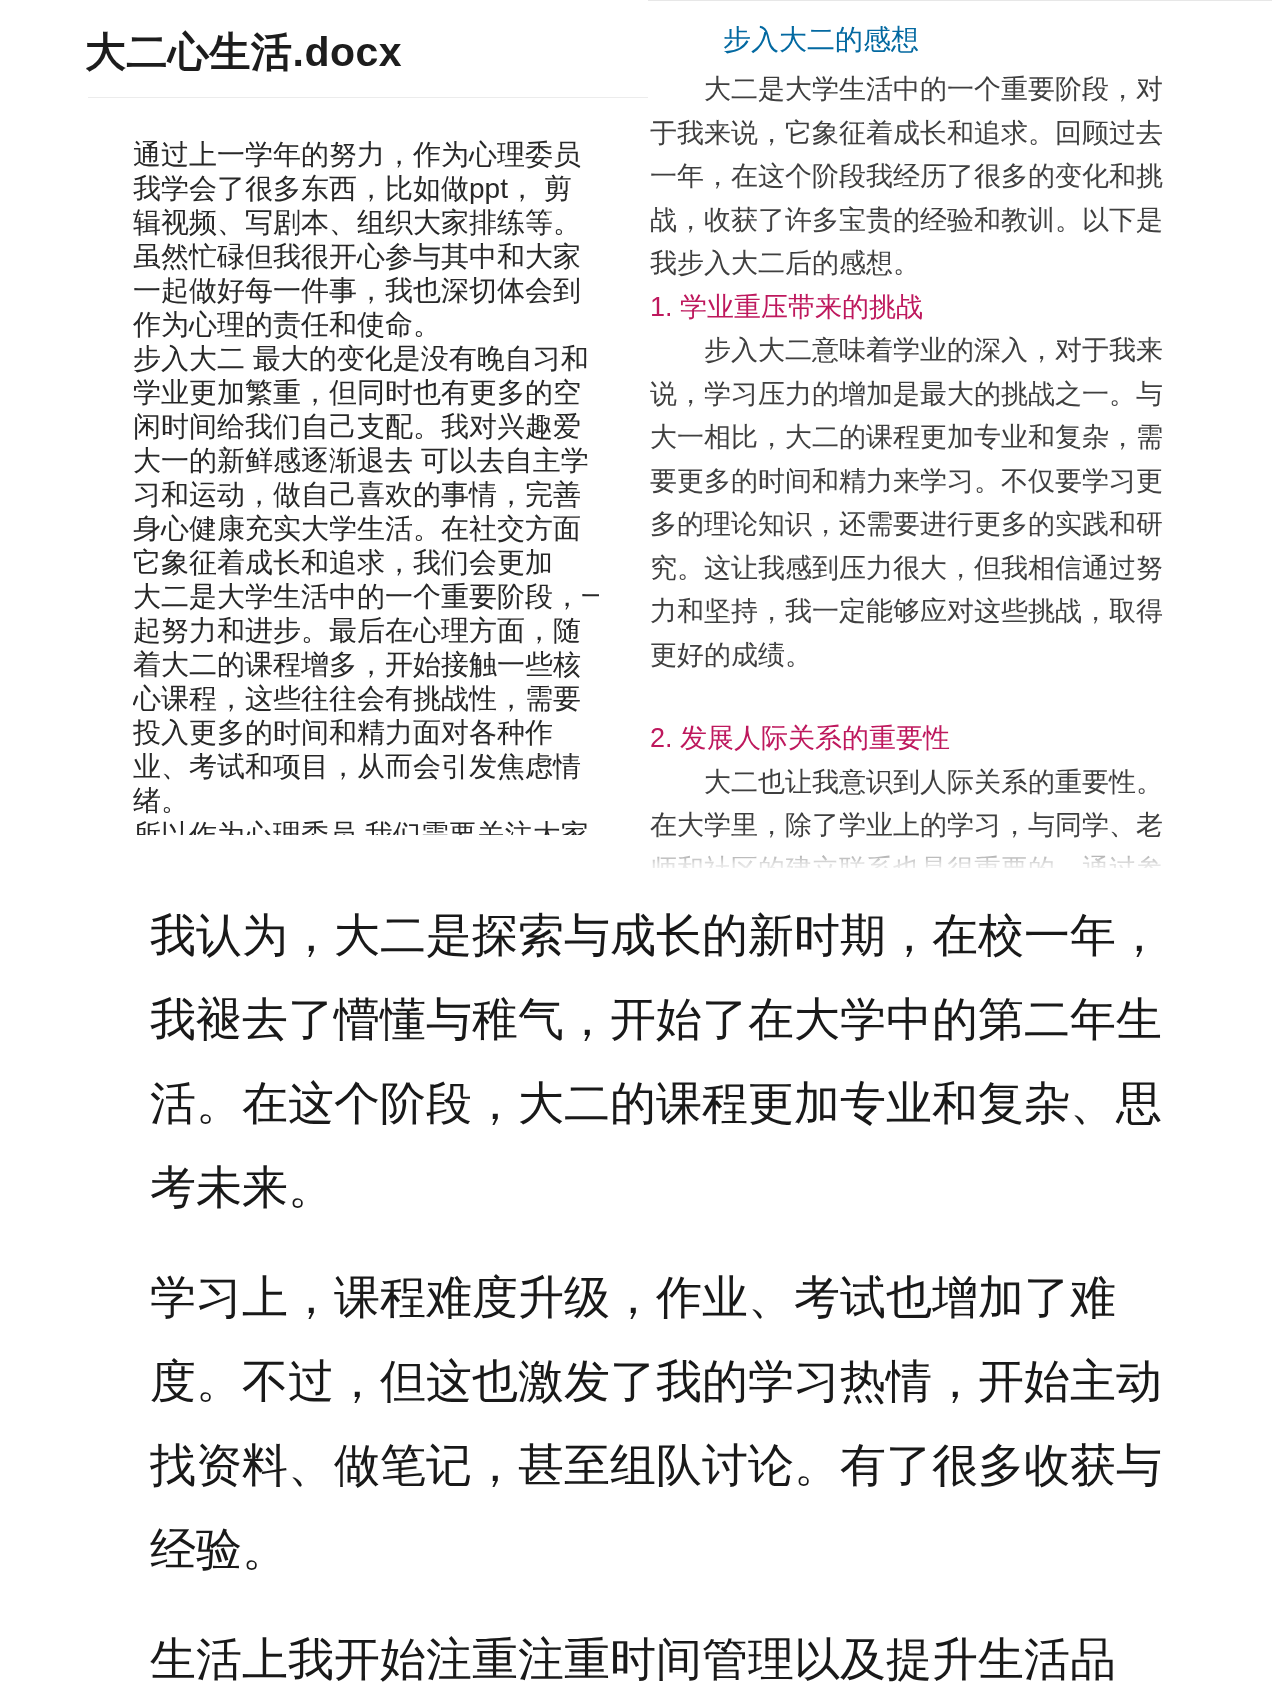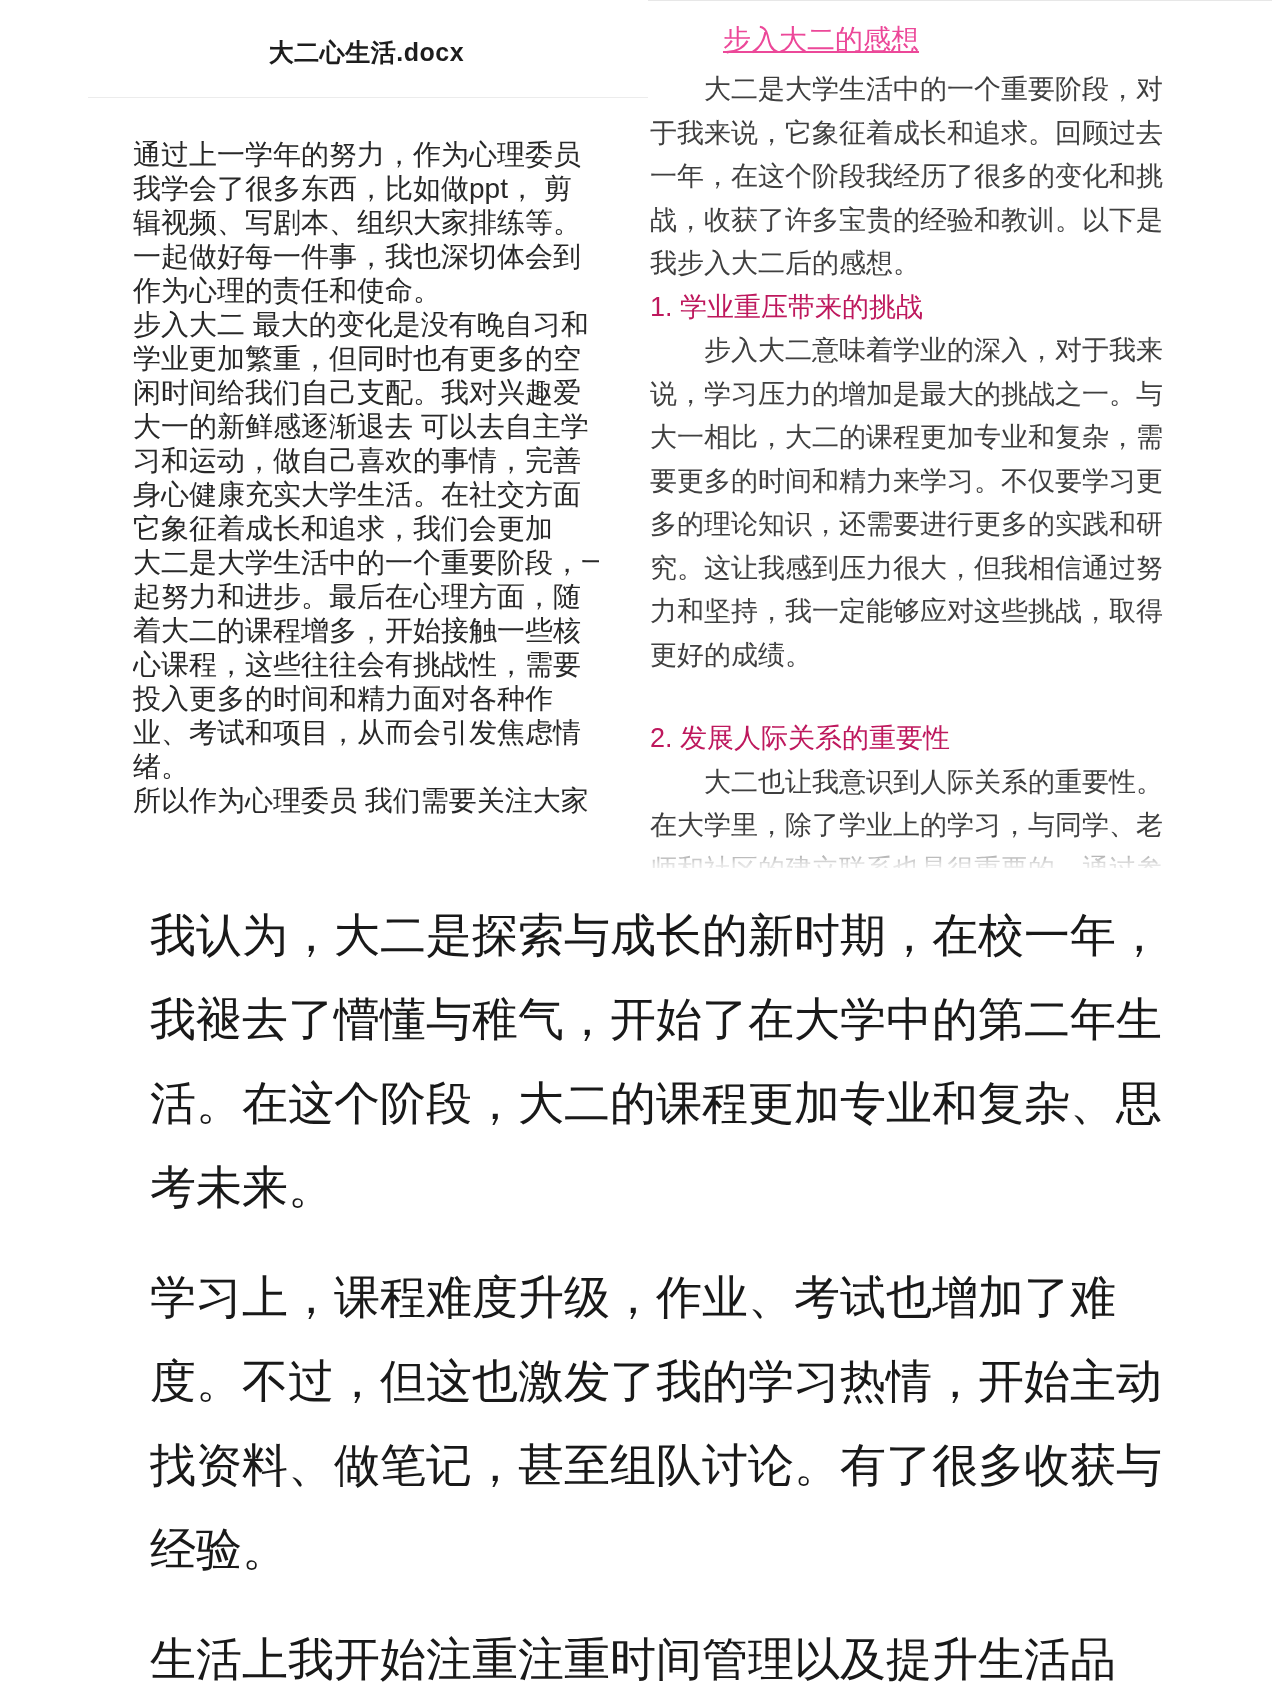--- a/index.html
+++ b/index.html
@@ -29,22 +29,21 @@
   
   .left-page {
     position: absolute;
     left: 85px; top: 0;
     width: 563px;
     height: 876px;
     overflow: hidden;
   }
   .left-title {
     margin-top: 34px;
-    text-align: center;
-    font-size: 25px;
+    font-size: 41px;
     line-height: 36px;
     font-weight: 600;
     color: #1d1d1d;
     letter-spacing: 0.5px;
   }
   .left-divider {
     margin-top: 27px;
     margin-left: 3px;
     height: 1px;
     background: #ececec;
@@ -70,22 +69,21 @@
     overflow: hidden;
     border-top: 1px solid #e7e7e7;
   }
   .right-title {
     margin-top: 19px;
     width: 346px;
     text-align: center;
     font-size: 28px;
     line-height: 40px;
     font-weight: 400;
-    color: #ec4899;
-    text-decoration: underline;
+    color: #0369a1;
   }
   .right-body {
     margin-top: 8px;
     margin-left: 2px;
     width: 560px;
     height: 800px;
     overflow: hidden;
     font-size: 27px;
     line-height: 43.5px;
     color: #3f3f3f;
@@ -128,20 +126,21 @@
 <div class="top-region">
 
   <div class="left-page">
     <div class="left-title">大二心生活.docx</div>
     <div class="left-divider"></div>
     <div class="left-body">
         <div class="para">
           <div class="tline">通过上一学年的努力，作为心理委员</div>
           <div class="tline">我学会了很多东西，比如做ppt， 剪</div>
           <div class="tline">辑视频、写剧本、组织大家排练等。</div>
+          <div class="tline">虽然忙碌但我很开心参与其中和大家</div>
           <div class="tline">一起做好每一件事，我也深切体会到</div>
           <div class="tline">作为心理的责任和使命。</div>
         </div>
         <div class="para">
           <div class="tline">步入大二 最大的变化是没有晚自习和</div>
           <div class="tline">学业更加繁重，但同时也有更多的空</div>
           <div class="tline">闲时间给我们自己支配。我对兴趣爱</div>
           <div class="tline">大一的新鲜感逐渐退去 可以去自主学</div>
           <div class="tline">习和运动，做自己喜欢的事情，完善</div>
           <div class="tline">身心健康充实大学生活。在社交方面</div>

